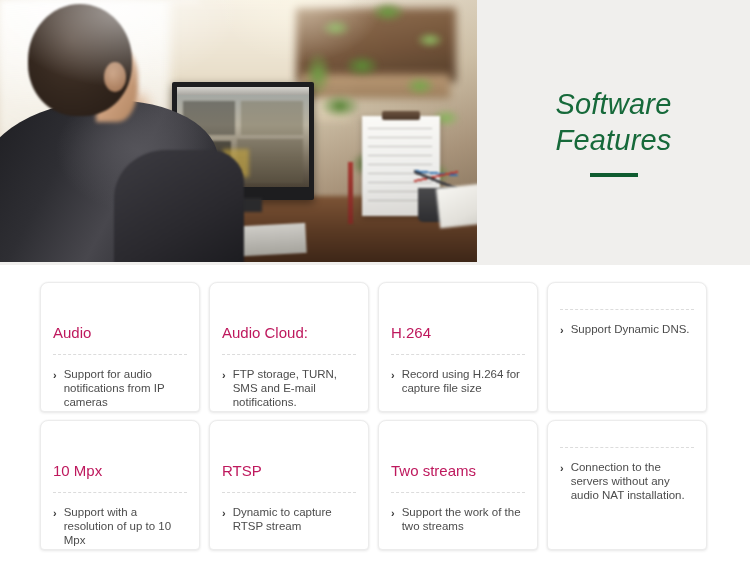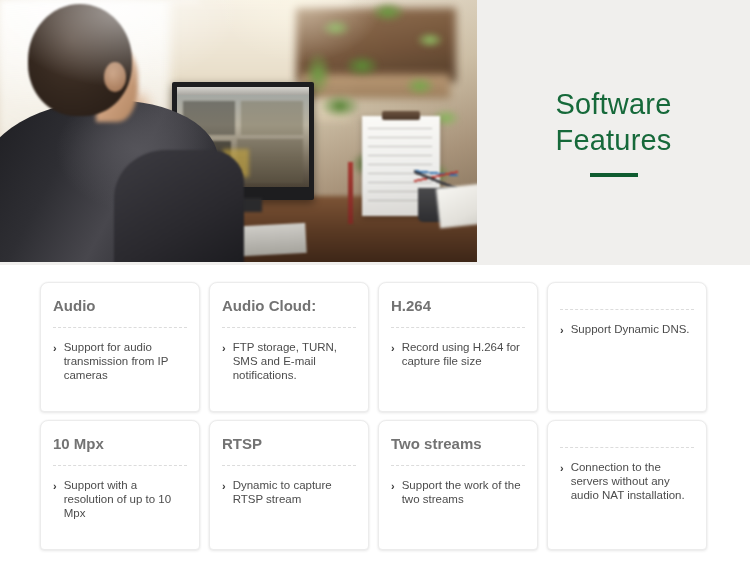--- a/index.html
+++ b/index.html
@@ -244,20 +244,21 @@
     justify-content: flex-start;
     padding-top: 86px;
   }
   .hero-title {
     color: #16693a;
     font-size: 29px;
     line-height: 1.25;
     font-weight: 400;
     text-align: center;
     letter-spacing: .2px;
+    font-style: italic;
   }
   .hero-underline {
     margin-top: 14px;
     width: 48px;
     height: 4px;
     background: #0f5c30;
   }
 
   
   .cards {
@@ -275,25 +276,26 @@
   .card {
     background: #ffffff;
     border: 1px solid #ececec;
     border-radius: 8px 8px 4px 4px;
     box-shadow: 0 1px 3px rgba(0,0,0,.09), 0 0 0 1px rgba(0,0,0,.012);
     padding: 14px 12px 10px 12px;
     overflow: hidden;
   }
 
   .card-title {
-    color: #737373;
+    color: #be185d;
     font-size: 15px;
-    font-weight: 700;
+    font-weight: 400;
     line-height: 1.2;
     white-space: nowrap;
+    margin-top: 27px;
   }
 
   .card-divider {
     margin-top: 12px;
     border-top: 1px dashed #dcdcdc;
     height: 0;
   }
 
   .card-item {
     display: flex;
@@ -373,21 +375,21 @@
 
   </div>
 
   <div class="cards">
 
     <div class="card">
       <div class="card-title">Audio</div>
       <div class="card-divider"></div>
       <div class="card-item">
         <span class="card-chevron">›</span>
-        <span class="card-text">Support for audio transmission from IP cameras</span>
+        <span class="card-text">Support for audio notifications from IP cameras</span>
       </div>
     </div>
 
     <div class="card">
       <div class="card-title">Audio Cloud:</div>
       <div class="card-divider"></div>
       <div class="card-item">
         <span class="card-chevron">›</span>
         <span class="card-text">FTP storage, TURN, SMS and E-mail notifications.</span>
       </div>

